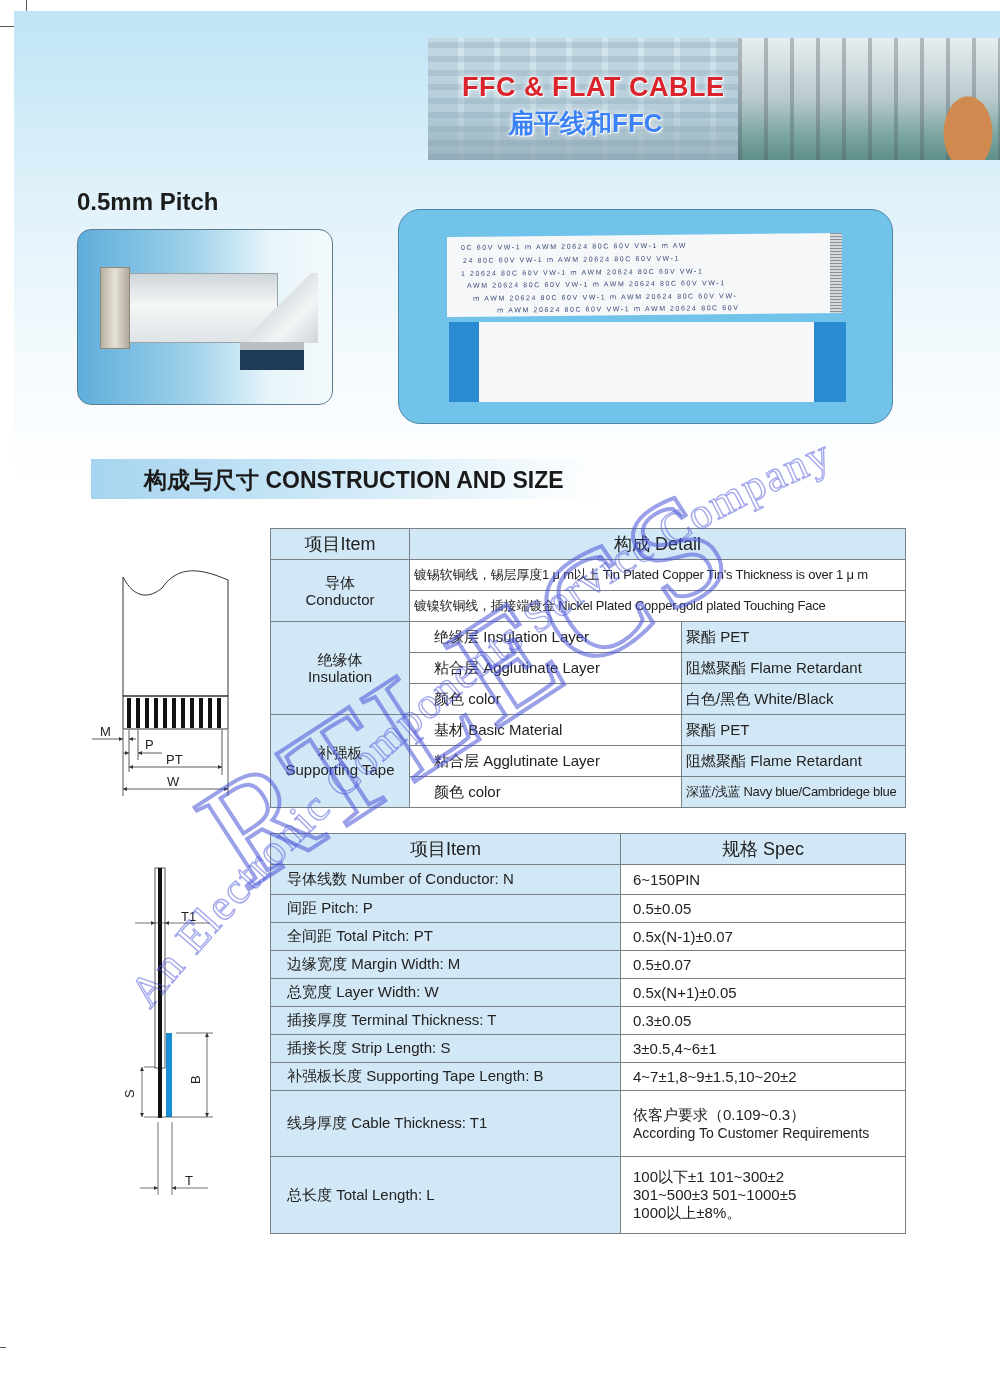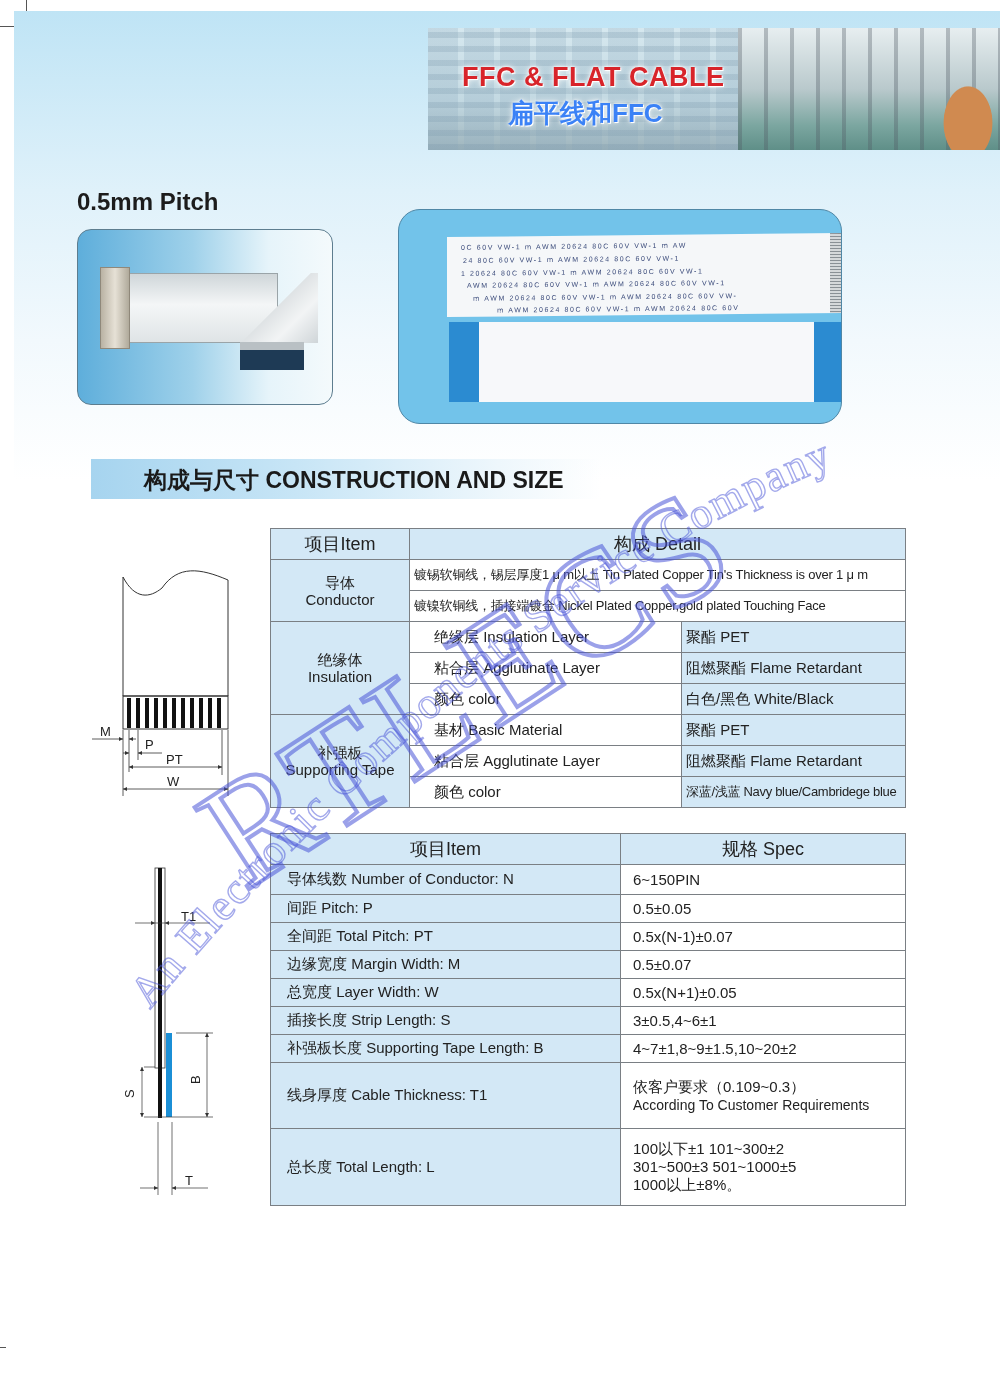--- a/index.html
+++ b/index.html
@@ -10,21 +10,21 @@
   .crop { position: absolute; background: #555; }
 
   
   .page-bg {
     position: absolute; left: 14px; top: 11px; width: 986px; height: 1365px;
     background: linear-gradient(180deg, #bfe4f5 0px, #dff1fa 180px, #f2f9fd 330px, #ffffff 470px, #ffffff 100%);
   }
 
   
   .banner {
-    position: absolute; left: 428px; top: 28px; width: 572px; height: 140px;
+    position: absolute; left: 428px; top: 38px; width: 572px; height: 140px;
     overflow: hidden;
   }
   .banner-left {
     position: absolute; left: 0; top: 0; width: 312px; height: 122px;
     background:
       repeating-linear-gradient(0deg, rgba(120,150,170,0.25) 0 6px, rgba(230,240,245,0) 6px 14px),
       repeating-linear-gradient(90deg, rgba(140,170,190,0.25) 0 30px, rgba(230,240,245,0) 30px 36px),
       linear-gradient(180deg, #d6e8ef 0%, #c3d9e2 60%, #9fb5bd 100%);
   }
   .banner-right {
@@ -52,21 +52,21 @@
 
   
   .photo-box {
     position: absolute; border: 1px solid #5d7d8f; border-radius: 14px; overflow: hidden;
   }
   .photo-1 {
     left: 77px; top: 229px; width: 256px; height: 176px;
     background: linear-gradient(90deg, #5eaedb 0%, #9fd1ea 45%, #e6f4fa 75%, #f4fafc 100%);
   }
   .photo-2 {
-    left: 398px; top: 209px; width: 444px; height: 215px; border-radius: 22px;
+    left: 398px; top: 209px; width: 495px; height: 215px; border-radius: 22px;
     background: #72c3ea; border-color: #4f87a6;
   }
   .cable1-body {
     position: absolute; left: 40px; top: 43px; width: 160px; height: 70px;
     background: linear-gradient(180deg, #cfd6d9 0%, #f4f6f7 45%, #dfe4e6 100%);
     border: 1px solid #9aa4a8;
   }
   .cable1-conn {
     position: absolute; left: 22px; top: 37px; width: 30px; height: 82px;
     background: linear-gradient(90deg, #b9b2a3, #e6e1d6 50%, #b0aa9b);
@@ -338,20 +338,24 @@
   </tr>
   <tr>
     <td class="blue spec-item">边缘宽度 Margin Width:     M</td>
     <td class="white spec-val">0.5±0.07</td>
   </tr>
   <tr>
     <td class="blue spec-item">总宽度 Layer Width:     W</td>
     <td class="white spec-val">0.5x(N+1)±0.05</td>
   </tr>
   <tr>
+    <td class="blue spec-item">插接厚度 Terminal Thickness:     T</td>
+    <td class="white spec-val">0.3±0.05</td>
+  </tr>
+  <tr>
     <td class="blue spec-item">插接长度 Strip Length:     S</td>
     <td class="white spec-val">3±0.5,4~6±1</td>
   </tr>
   <tr>
     <td class="blue spec-item">补强板长度 Supporting Tape Length:  B</td>
     <td class="white spec-val">4~7±1,8~9±1.5,10~20±2</td>
   </tr>
   <tr>
     <td class="blue spec-item" style="height:66px">线身厚度 Cable Thickness:     T1</td>
     <td class="white spec-val multi">

